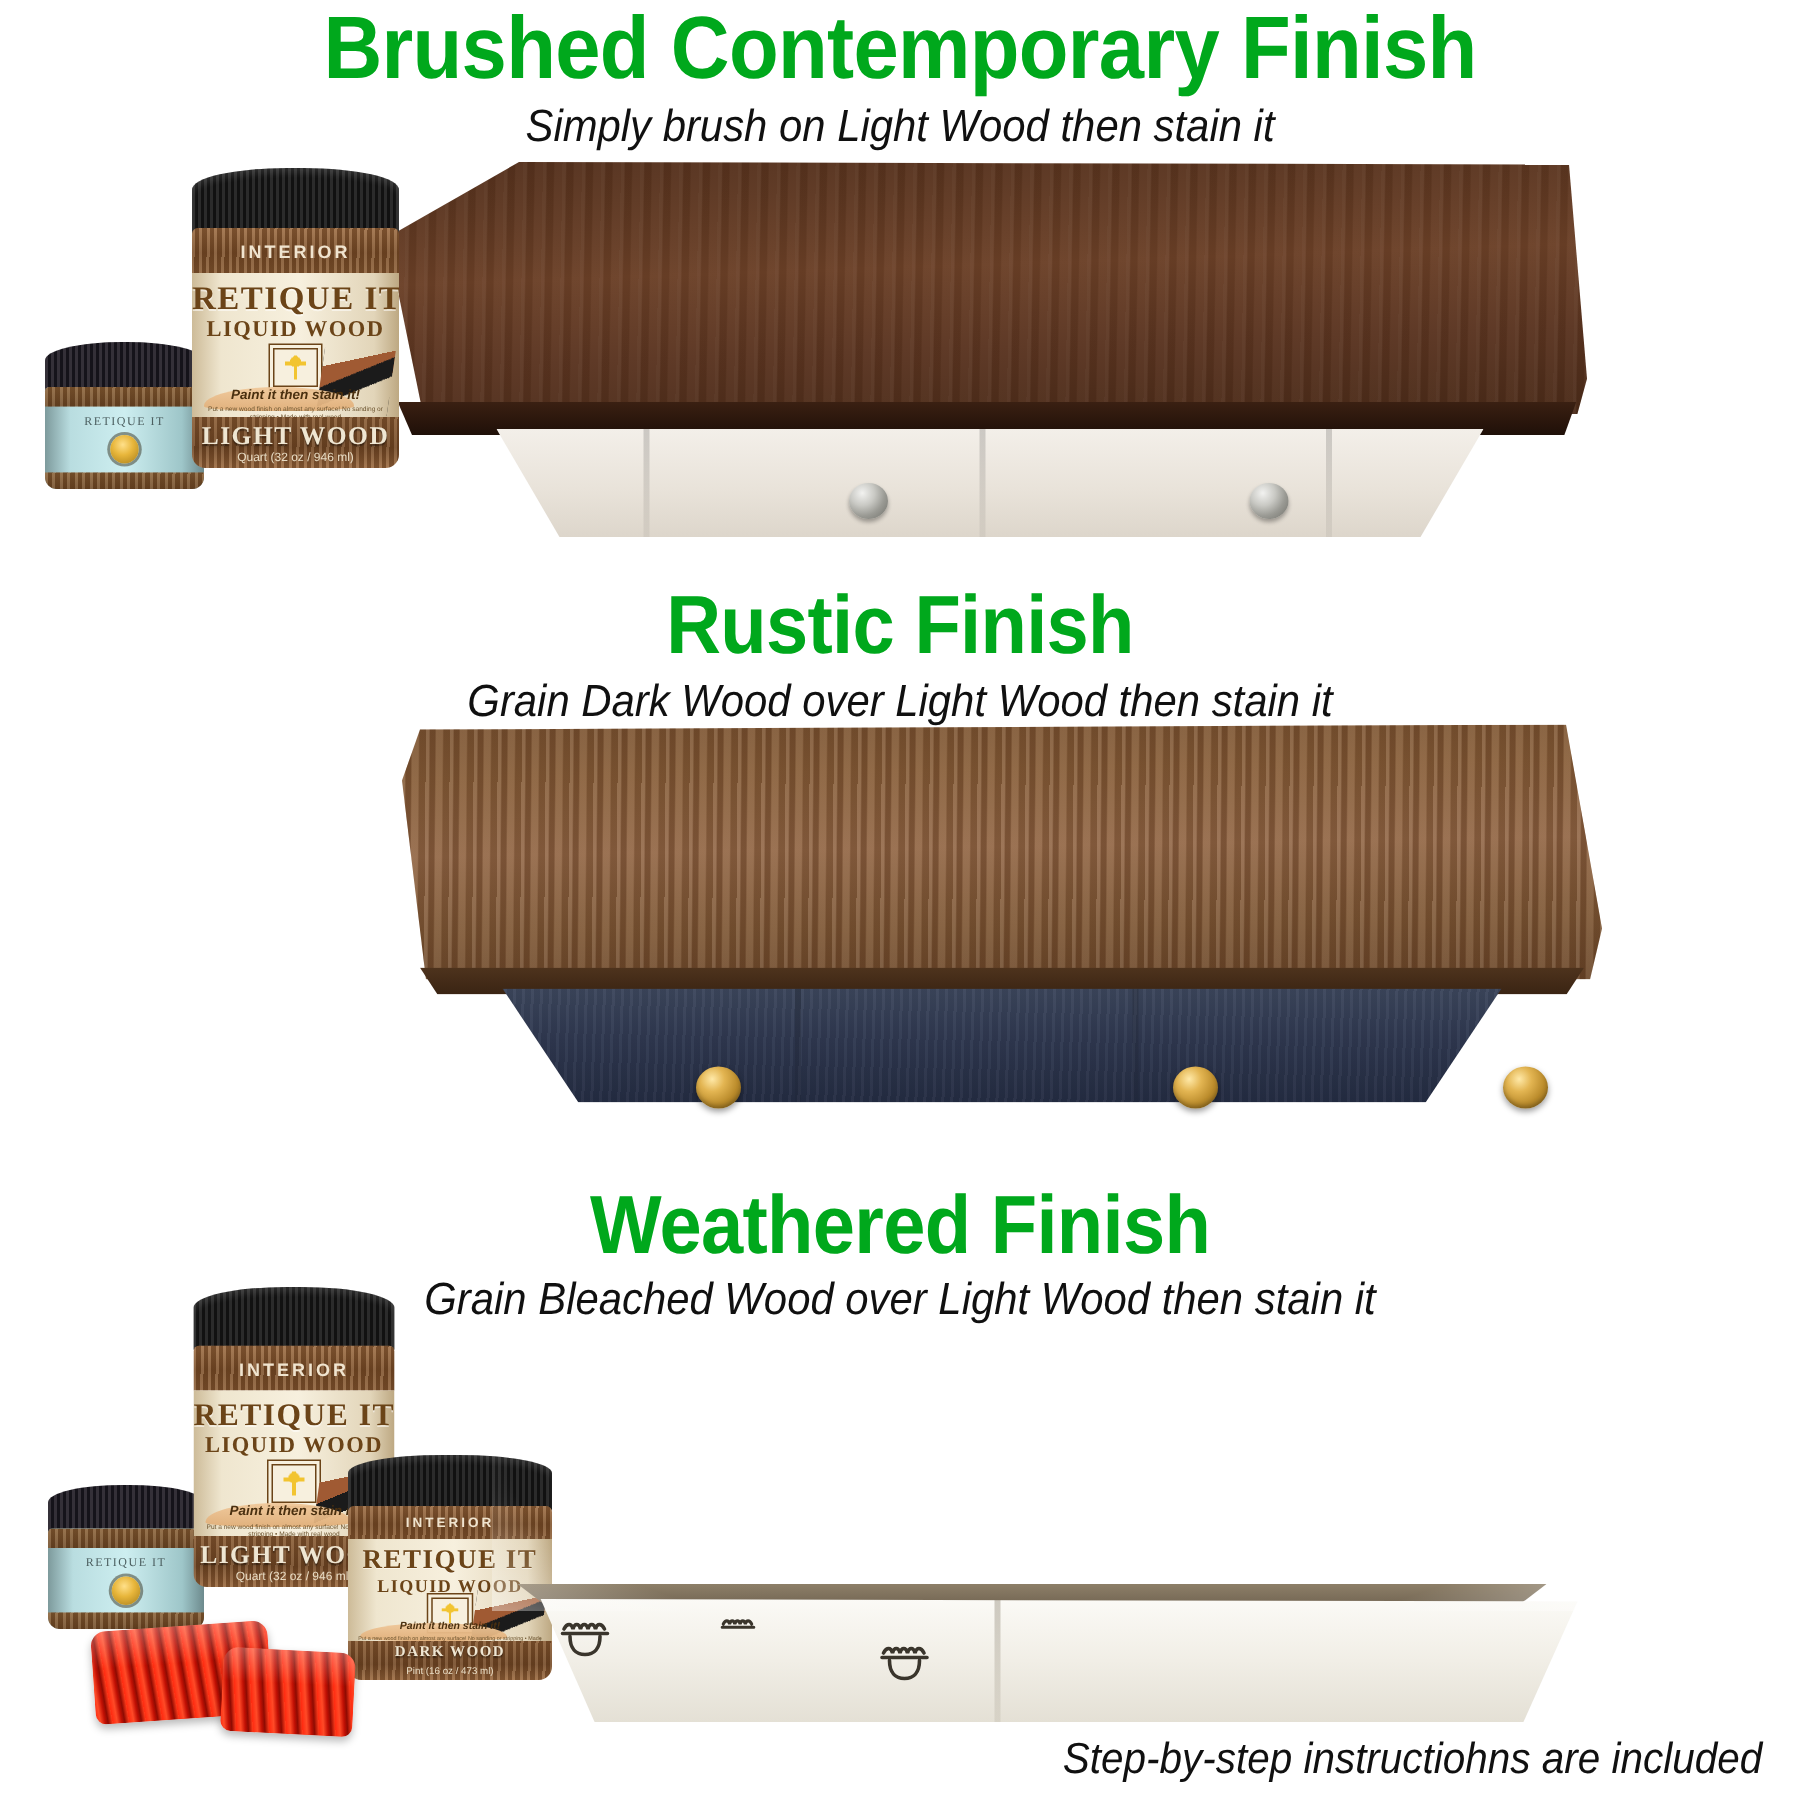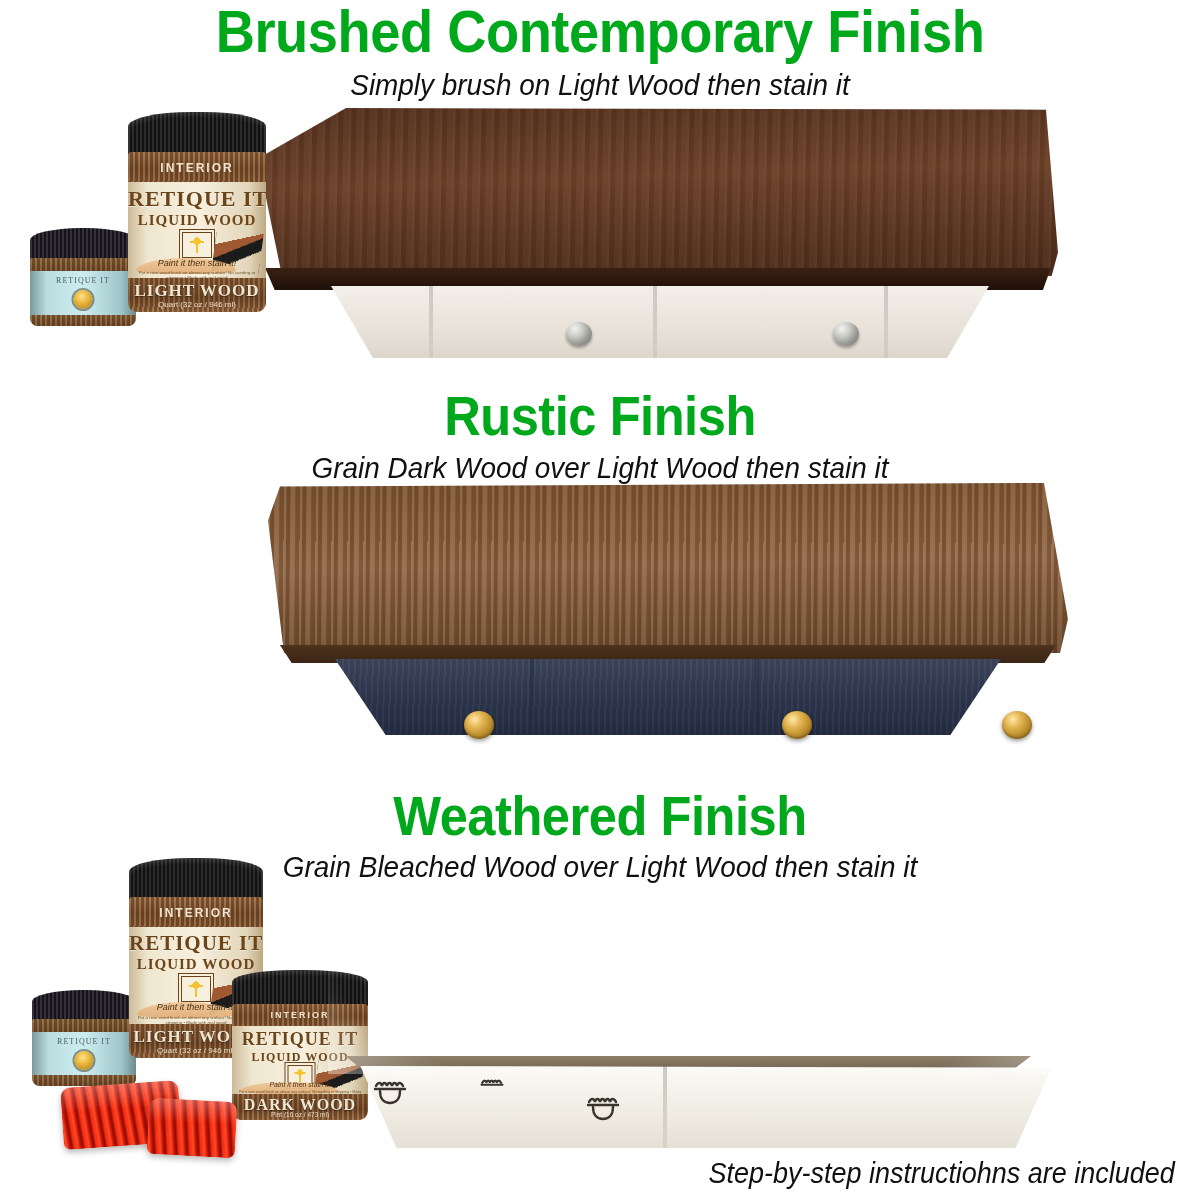--- a/index.html
+++ b/index.html
@@ -199,21 +199,21 @@
     position: absolute; left: 0; width: 100%;
     background: linear-gradient(90deg, #cdbb98 0%, #efe6cf 14%, #f7f0de 52%, #e2d5b9 88%, #bda882 100%);
   }
   .lbl { position: absolute; width: 100%; text-align: center; color: #5a3a18;
          font-family: "Liberation Serif", serif; white-space: nowrap; overflow: hidden; }
   .lbl-interior { letter-spacing: 2px; color: #f0e4cf; font-weight: bold;
                   font-family: "Liberation Sans", sans-serif; }
   .lbl-retique { font-weight: bold; color: #6b4418; letter-spacing: 1px;
                  text-shadow: 0 1px 0 rgba(255,255,255,0.55); }
   .lbl-liquid  { font-weight: bold; color: #6b4418; letter-spacing: 1px; }
-  .lbl-tag     { font-style: italic; font-weight: normal; color: #4a3010;
+  .lbl-tag     { font-style: italic; font-weight: bold; color: #4a3010;
                  font-family: "Liberation Sans", sans-serif; }
   .lbl-fine    { color: #6d5530; font-family: "Liberation Sans", sans-serif;
                  line-height: 1.15; }
   .lbl-variant { font-weight: bold; color: #efe6d2; letter-spacing: 1px;
                  text-shadow: 0 1px 1px rgba(0,0,0,0.45); }
   .lbl-size    { color: #e8dcc4; font-family: "Liberation Sans", sans-serif; }
 
   .emblem {
     position: absolute; left: 50%; transform: translateX(-50%);
     border: 1px solid #6b4418; background: #f7f0de;
@@ -402,21 +402,21 @@
         <div class="label-area" style="top:22px; height:72px;">
           <div class="lbl lbl-retique" style="top:3px; font-size:18px;">RETIQUE IT</div>
           <div class="lbl lbl-liquid" style="top:24px; font-size:12px;">LIQUID WOOD</div>
           <div class="emblem" style="top:39px; width:25px; height:21px;"></div>
           <div class="brush-art" style="top:37px;"></div>
           <div class="swoosh" style="top:56px;"></div>
           <div class="lbl lbl-tag" style="top:55px; font-size:7px;">Paint it then stain it!</div>
           <div class="lbl lbl-fine" style="top:64px; font-size:3.6px; padding:0 5px; white-space:normal;">Put a new wood finish on almost any surface! No sanding or stripping • Made with real wood</div>
         </div>
         <div class="band-bottom" style="height:26px;">
-          <div class="lbl lbl-variant" style="top:2px; font-size:16px;">DARK WOOD</div>
+          <div class="lbl lbl-variant" style="top:2px; font-size:10px;">DARK WOOD</div>
           <div class="lbl lbl-size" style="top:17px; font-size:6.5px;">Pint (16 oz / 473 ml)</div>
         </div>
       </div>
     </div>
 
     <div class="rocker" style="left:62px; top:706px; width:118px; height:62px; transform:rotate(-4deg);">
       <div class="rocker-face"></div>
     </div>
     <div class="rocker" style="left:148px; top:722px; width:88px; height:56px; transform:rotate(3deg);">
       <div class="rocker-face"></div>

